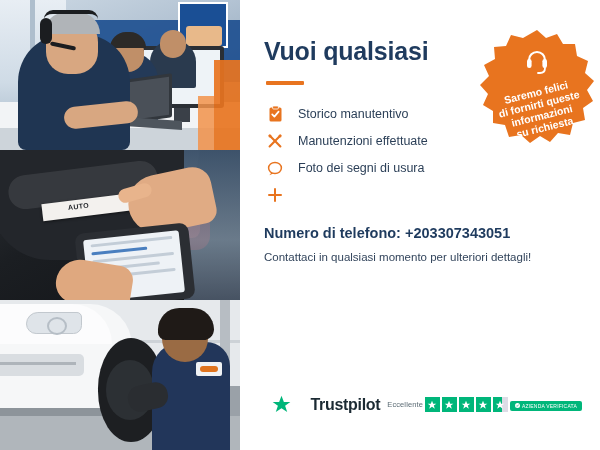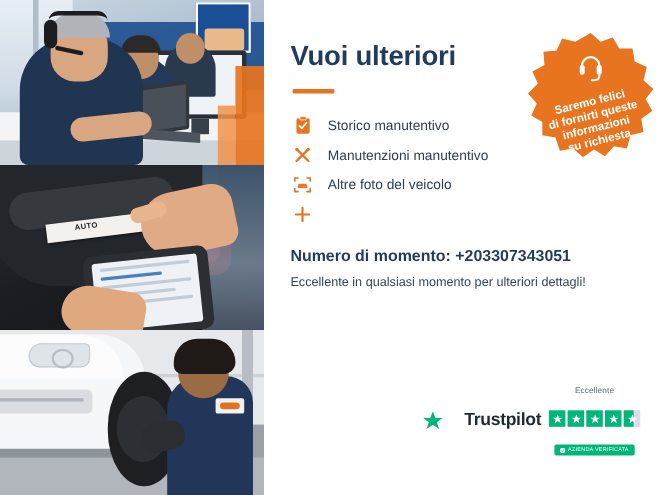--- a/index.html
+++ b/index.html
@@ -97,21 +97,21 @@
   .list li { display:flex; align-items:center; height: 27px; }
   .li-icon { width: 22px; height: 18px; flex:0 0 22px; display:flex; align-items:center; justify-content:center; margin-right: 12px; }
   .li-label { font-size: 12.5px; color:#2b3f57; }
 
   .phone { margin-top: 16px; font-size: 14.5px; font-weight: bold; color:#1f3b5e; }
   .sub { margin-top: 8px; font-size: 11.5px; line-height: 1.55; color:#33455c; }
 
   .tp-wrap { position:absolute; right: 18px; bottom: 36px; display:flex; align-items:center; gap:7px; }
   .tp-logo { display:flex; align-items:center; gap:19px; }
   .tp-name { font-size: 16px; font-weight: bold; color:#1b2a33; letter-spacing:-.3px; }
-  .tp-right { display:flex; flex-direction:column; align-items:center; gap:14px;text-align:center; }
+  .tp-right { display:flex; flex-direction:row; align-items:center; gap:2px;text-align:center; }
   .tp-excellent { font-size: 7.5px; color:#5b6b74; letter-spacing:.1px; }
   .tp-stars { display:flex; gap:2px; }
   .tp-star { width:15px; height:15px; background:#00b67a; display:flex; align-items:center; justify-content:center; position:relative; }
   .tp-star.partial { background:#dcdce6; }
   .tp-star.partial::before { content:""; position:absolute; left:0; top:0; height:100%; width:62%; background:#00b67a; }
   .tp-star svg { position:relative; z-index:2; }
   .tp-verified { margin-top:2px; background:#00b67a; color:#fff; font-size:5px; letter-spacing:.2px;
      padding:2px 5px; border-radius:2px; display:flex; align-items:center; gap:2px; white-space:nowrap; }
 </style>
 </head>
@@ -206,21 +206,21 @@
       </g>
       <g transform="translate(59,68) rotate(-14)" fill="#ffffff" font-family="Liberation Sans, sans-serif" font-size="10.5" font-weight="bold" text-anchor="middle">
         <text y="0">Saremo felici</text>
         <text y="12">di fornirti queste</text>
         <text y="24">informazioni</text>
         <text y="36">su richiesta</text>
       </g>
     </svg>
 
     <h1 class="headline">
-      <span>Vuoi ulteriori</span><br>
+      <span>Vuoi qualsiasi</span><br>
     </h1>
 
     <div class="rule"></div>
 
     <ul class="list">
 
       <li>
         <span class="li-icon">
           <svg width="13" height="16" viewBox="0 0 13 16">
             <rect x="0.5" y="1.5" width="12" height="14" rx="1.6" fill="#e8741f"></rect>
@@ -235,59 +235,53 @@
         <span class="li-icon">
           <svg width="16" height="16" viewBox="0 0 16 16">
             <g stroke="#e8741f" stroke-width="2.1" stroke-linecap="round">
               <line x1="2.6" y1="2.6" x2="13.4" y2="13.4"></line>
               <line x1="13.4" y1="2.6" x2="2.6" y2="13.4"></line>
             </g>
             <circle cx="3" cy="3" r="1.5" fill="#e8741f"></circle>
             <circle cx="13" cy="3" r="1.5" fill="#e8741f"></circle>
           </svg>
         </span>
-        <span class="li-label">Manutenzioni manutentivo</span>
+        <span class="li-label">Manutenzioni effettuate</span>
       </li>
-
 
       <li>
         <span class="li-icon">
-          <svg width="16" height="16" viewBox="0 0 16 16">
-            <g fill="none" stroke="#e8741f" stroke-width="1.5" stroke-linecap="round">
-              <path d="M1 4.6 V1.8 H4"></path>
-                <path d="M12 1.8 H15 V4.6"></path>
-              <path d="M15 11.4 V14.2 H12"></path>
-                <path d="M4 14.2 H1 V11.4"></path>
-            </g>
-            <path d="M3.6 9.6 L4.6 7.1 h6.8 l1 2.5 z" fill="#e8741f"></path>
-            <rect x="3.4" y="9.3" width="9.2" height="1.5" rx="0.7" fill="#e8741f"></rect>
+          <svg width="16" height="15" viewBox="0 0 16 15">
+            <ellipse cx="8" cy="7" rx="6.4" ry="5.6" fill="none" stroke="#e8741f" stroke-width="1.5"></ellipse>
+            <path d="M4.4 11.4 L2.4 14.2 L6.2 12.6 Z" fill="#e8741f"></path>
           </svg>
         </span>
-        <span class="li-label">Altre foto del veicolo</span>
+        <span class="li-label">Foto dei segni di usura</span>
       </li>
+
 
       <li>
         <span class="li-icon">
           <svg width="16" height="16" viewBox="0 0 16 16">
             <g stroke="#e8741f" stroke-width="2" stroke-linecap="round">
               <line x1="8" y1="2" x2="8" y2="14"></line>
               <line x1="2" y1="8" x2="14" y2="8"></line>
             </g>
           </svg>
         </span>
       </li>
     </ul>
 
     <div class="phone">
-      <span>Numero di momento:</span>
+      <span>Numero di telefono:</span>
       <span>+203307343051</span>
     </div>
 
     <div class="sub">
-      <span>Eccellente in qualsiasi momento per ulteriori dettagli!</span><br>
+      <span>Contattaci in qualsiasi momento per ulteriori dettagli!</span><br>
     </div>
 
     <div class="tp-wrap">
       <div class="tp-logo">
         <svg width="19" height="19" viewBox="0 0 20 20">
           <path d="M10 0.8 L12.5 7.3 L19.3 7.3 L13.8 11.4 L16 18 L10 13.9 L4 18 L6.2 11.4 L0.7 7.3 L7.5 7.3 Z" fill="#00b67a"></path>
         </svg>
         <span class="tp-name">Trustpilot</span>
       </div>
 

